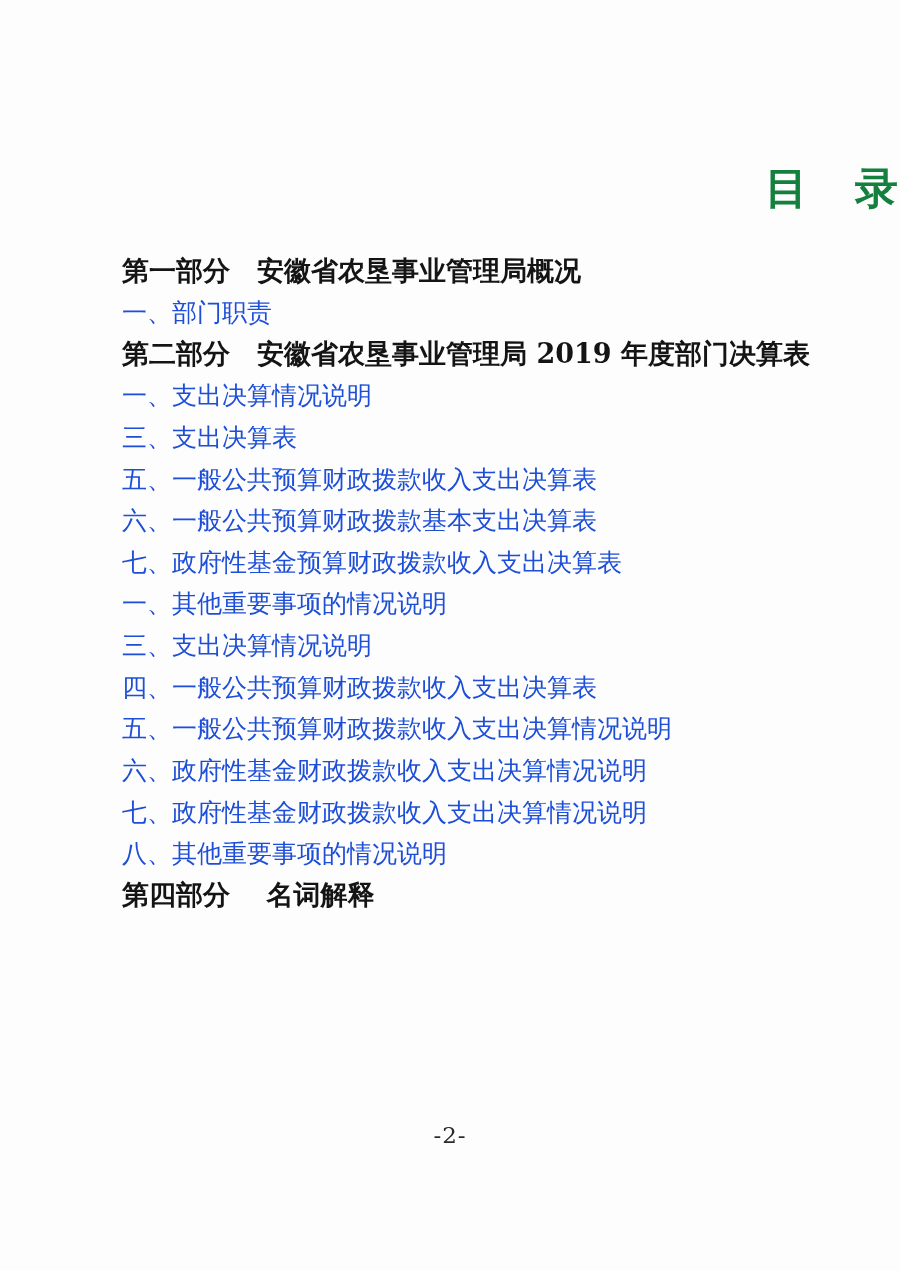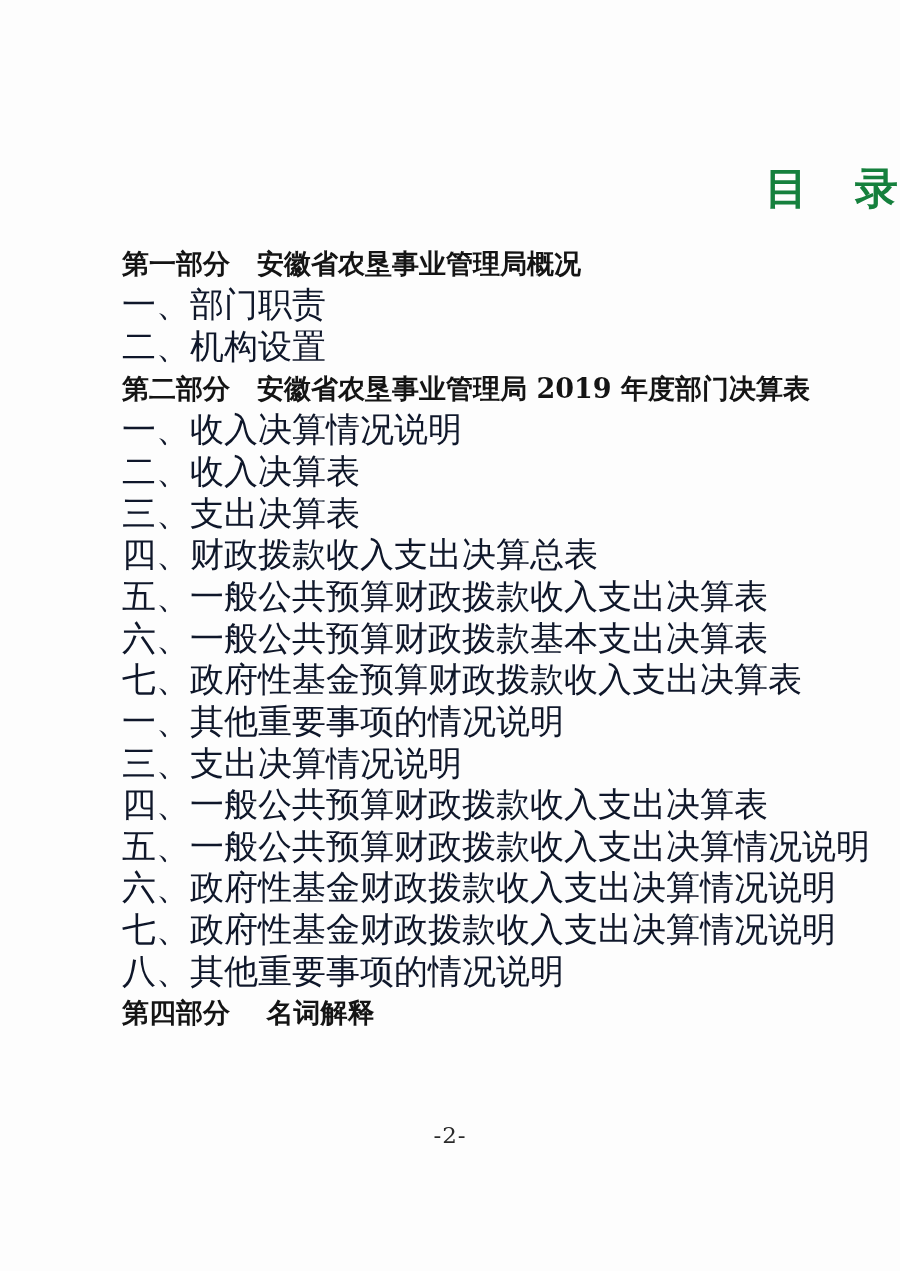--- a/index.html
+++ b/index.html
@@ -23,39 +23,39 @@
     width: 100%;
     text-align: right;
     font-size: 43px;
     font-weight: 700;
     color: #15803d;
     letter-spacing: 2px;
     margin-top: 8px;
   }
   .toc {
     position: absolute;
-    top: 243px;
+    top: 250px;
     left: 122px;
     right: 70px;
   }
   .toc-entry {
     height: 41.65px;
     display: flex;
     align-items: center;
     white-space: nowrap;
   }
   .toc-entry.heading {
     font-size: 27px;
     font-weight: 700;
     color: #141414;
   }
   .toc-entry.item {
-    font-size: 34px;
+    font-size: 25px;
     font-weight: 400;
-    color: #0f172a;
+    color: #1d4ed8;
   }
   .page-footer {
     position: absolute;
     top: 1122px;
     left: 0;
     width: 100%;
     text-align: center;
     font-size: 23px;
     color: #2a2a2a;
     letter-spacing: 1px;
@@ -64,26 +64,23 @@
 </head>
 <body>
 
 <div class="page">
 
   <div class="doc-title">目　录</div>
 
   <div class="toc">
     <div class="toc-entry heading">第一部分　安徽省农垦事业管理局概况</div>
     <div class="toc-entry item">一、部门职责</div>
-    <div class="toc-entry item">二、机构设置</div>
     <div class="toc-entry heading">第二部分　安徽省农垦事业管理局 2019 年度部门决算表</div>
-    <div class="toc-entry item">一、收入决算情况说明</div>
-    <div class="toc-entry item">二、收入决算表</div>
+    <div class="toc-entry item">一、支出决算情况说明</div>
     <div class="toc-entry item">三、支出决算表</div>
-    <div class="toc-entry item">四、财政拨款收入支出决算总表</div>
     <div class="toc-entry item">五、一般公共预算财政拨款收入支出决算表</div>
     <div class="toc-entry item">六、一般公共预算财政拨款基本支出决算表</div>
     <div class="toc-entry item">七、政府性基金预算财政拨款收入支出决算表</div>
     <div class="toc-entry item">一、其他重要事项的情况说明</div>
     <div class="toc-entry item">三、支出决算情况说明</div>
     <div class="toc-entry item">四、一般公共预算财政拨款收入支出决算表</div>
     <div class="toc-entry item">五、一般公共预算财政拨款收入支出决算情况说明</div>
     <div class="toc-entry item">六、政府性基金财政拨款收入支出决算情况说明</div>
     <div class="toc-entry item">七、政府性基金财政拨款收入支出决算情况说明</div>
     <div class="toc-entry item">八、其他重要事项的情况说明</div>

